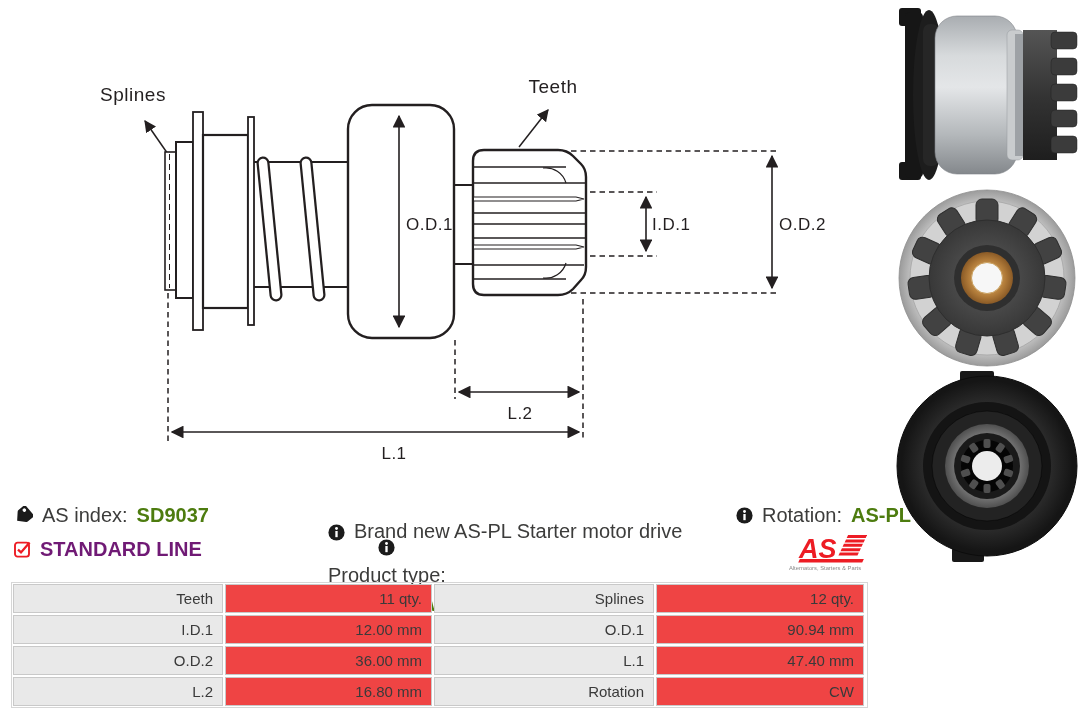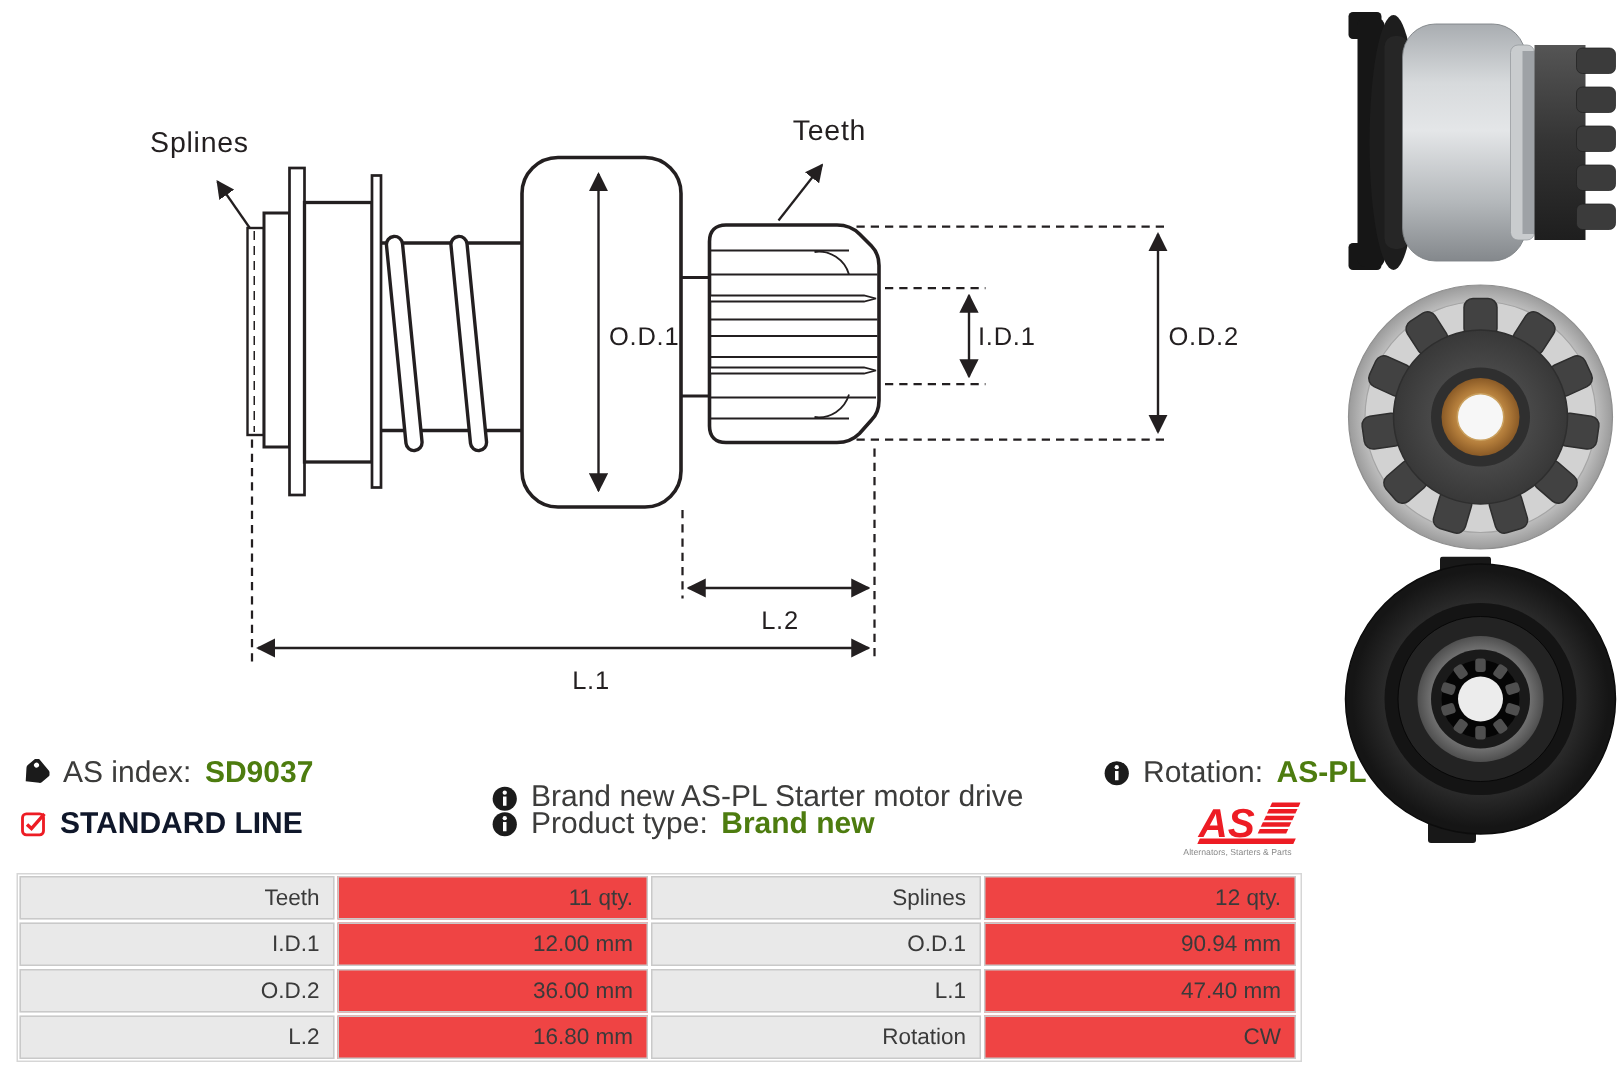--- a/index.html
+++ b/index.html
@@ -18,23 +18,23 @@
   .photo{background:#fff;}
   #photo-side {left:883px;top:4px;width:196px;height:182px;}
   #photo-front{left:888px;top:187px;width:192px;height:184px;}
   #photo-back {left:890px;top:371px;width:190px;height:192px;}
 
   
   .info-item{position:absolute;display:flex;align-items:center;gap:9px;font-size:20px;line-height:20px;}
   .info-item .ic{flex:0 0 auto;display:flex;}
   .info-item b{color:#4d7c0f;font-weight:bold;}
   #info-asindex {left:14px;top:505px;}
-  #info-standard{left:14px;top:539px;color:#0f172a;font-weight:bold;}
+  #info-standard{left:14px;top:539px;color:#701a75;font-weight:bold;}
   #info-desc    {left:328px;top:521px;align-items:flex-end;}
-  #info-ptype   {left:328px;top:539px;}
+  #info-ptype   {left:328px;top:539px;flex-direction:column;}
   #info-producer{left:736px;top:505px;}
   #aspl-logo    {left:781px;top:533px;width:86px;height:38px;}
 
   
   #spec-table{
     left:11px;top:582px;width:853px;
     display:grid;
     grid-template-columns:210px 207px 220px 208px;
     grid-auto-rows:29px;
     gap:2px;padding:1px;border:1px solid #d6d6d6;

